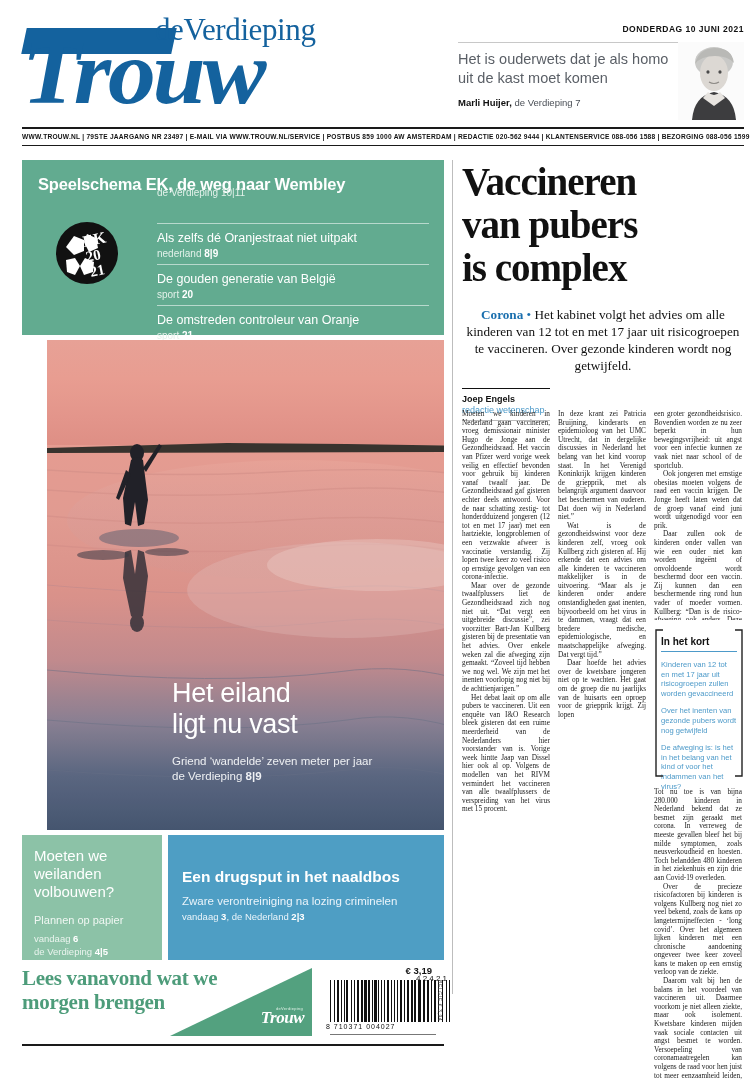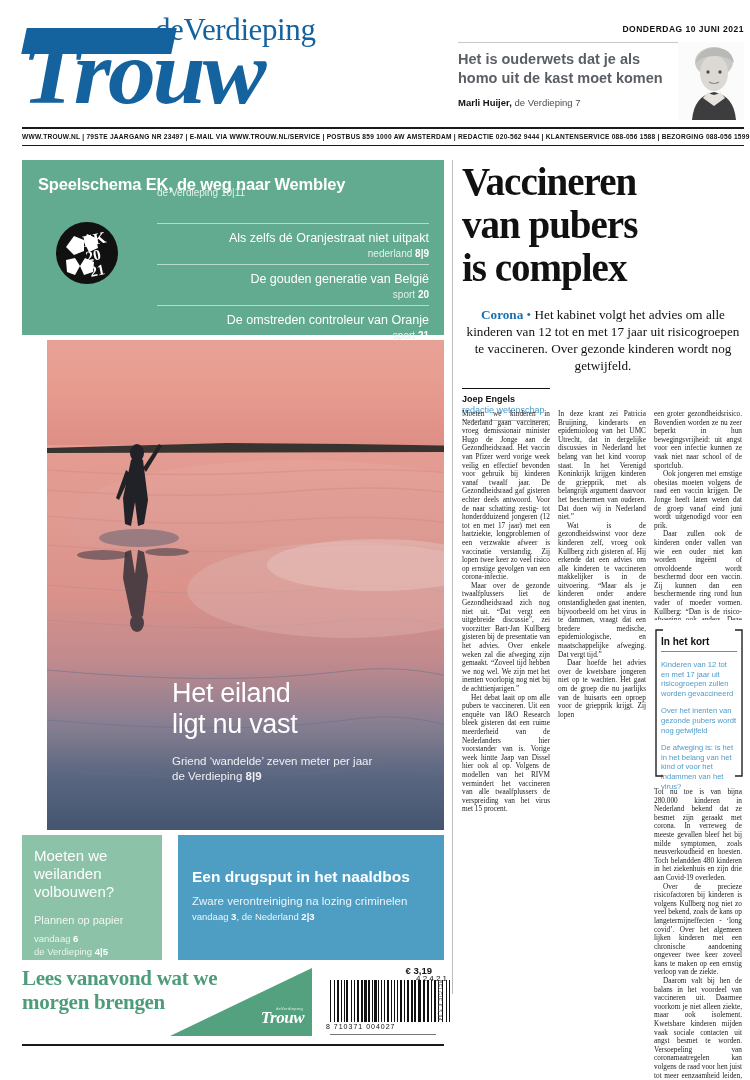--- a/index.html
+++ b/index.html
@@ -33,21 +33,21 @@
     background:#14629e; transform:skewX(-12deg);
   }
 
   .date-line {
     position:absolute; right:6px; top:24px;
     font-size:8.5px; font-weight:700; color:#111; letter-spacing:0.5px;
   }
   .quote-rule { position:absolute; left:458px; right:6px; top:42px; height:1px; background:#c8c8c8; }
   .quote-block { position:absolute; left:458px; top:50px; width:215px; }
   .quote-text {
-    font-size:14.5px; line-height:19px; color:#5a5f66; font-weight:700;
+    font-size:14.5px; line-height:19px; color:#5a5f66; font-weight:400;
   }
   .quote-attr { margin-top:9px; font-size:9.5px; color:#4a4f56; }
   .quote-attr b { color:#111; font-weight:700; }
   .portrait {
     position:absolute; right:6px; top:42px; width:66px; height:78px;
     overflow:hidden;
     background: linear-gradient(180deg,#ffffff 0%,#f5f5f5 40%,#ffffff 100%);
   }
   .portrait svg { display:block; }
 
@@ -59,38 +59,38 @@
   }
   .info-rule-bot { position:absolute; left:22px; right:6px; top:145px; height:1px; background:#1a1a1a; }
 
   
   .left-col { position:absolute; left:22px; top:160px; width:422px; }
 
   .ek-box { background:#62ab90; color:#fff; padding:14px 16px 16px 16px; height:175px; position:relative; }
   .ek-title { font-size:16.5px; font-weight:700; line-height:20px; letter-spacing:-0.2px; }
   .ek-logo { position:absolute; left:32px; top:60px; width:66px; height:66px; }
   .ek-items { position:absolute; left:135px; top:49px; width:272px; }
-  .ek-item { border-top:1px solid rgba(255,255,255,.55); padding:7px 0 5px 0;text-align:right; }
+  .ek-item { border-top:1px solid rgba(255,255,255,.55); padding:7px 0 5px 0; }
   .ek-item:first-child { border-top:none; padding-top:0;}
   .ek-item-h { font-size:12.5px; line-height:15px; color:#ffffff; }
   .ek-item-p { font-size:10px; margin-top:2px; color:#e3f1ea; }
   .ek-item-p b { font-weight:700; color:#fff; }
   .ek-firstline { position:absolute; left:135px; top:27px; font-size:10px; color:#e3f1ea;}
 
   
   .photo { position:relative; width:422px; height:490px; margin-top:5px; overflow:hidden;padding-left:25px; }
   .photo-cap { position:absolute; left:150px; bottom:46px; width:262px; }
   .photo-h { font-size:27px; line-height:31px; color:#fff; font-weight:300; letter-spacing:-0.3px; }
   .photo-sub { margin-top:14px; font-size:11.5px; line-height:15px; color:#eef0f3; }
   .photo-sub b { font-weight:700; }
 
   
   .promos { display:flex; margin-top:5px; height:125px; }
   .promo-green { width:140px; background:#8cc2a7; color:#fff; padding:12px 12px 10px 12px; }
-  .promo-blue { flex:1; margin-left:16px; background:#4e9ec4; color:#fff; padding:32px 14px 4px 14px; }
+  .promo-blue { flex:1; margin-left:6px; background:#4e9ec4; color:#fff; padding:32px 14px 4px 14px; }
   .promo-h-g { font-size:15px; line-height:18px; font-weight:400; }
   .promo-p-g { font-size:11px; margin-top:12px; line-height:14px; color:#f0f7f3; }
   .promo-ref-g { font-size:9.5px; margin-top:6px; line-height:12.5px; color:#eaf4ee; }
   .promo-ref-g b { font-weight:700; color:#fff; }
   .promo-h-b { font-size:15.5px; font-weight:700; line-height:19px; }
   .promo-p-b { font-size:11.5px; margin-top:9px; color:#eaf4fa; }
   .promo-ref-b { font-size:9.5px; margin-top:4px; color:#eaf4fa; }
   .promo-ref-b b { font-weight:700; color:#fff; }
 
   

